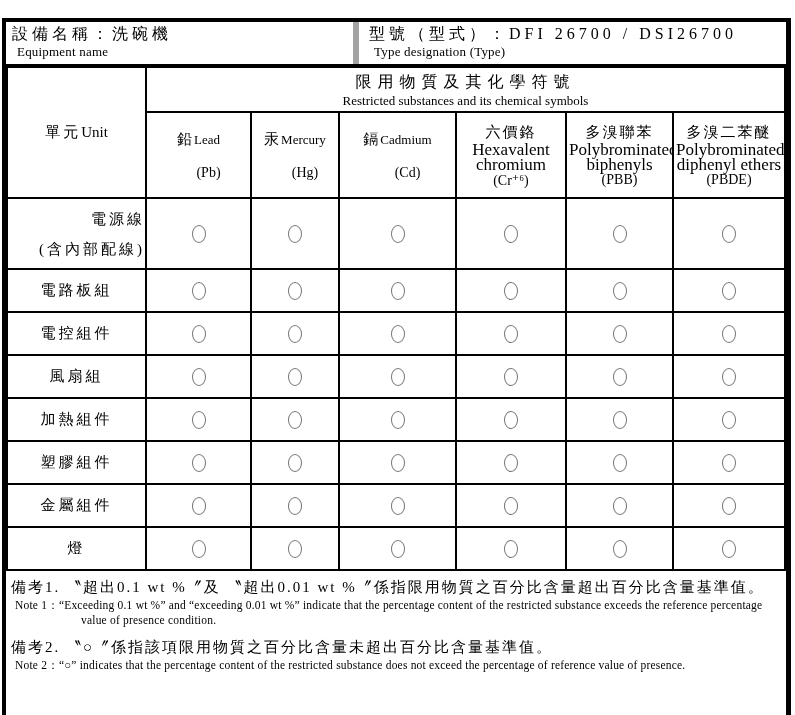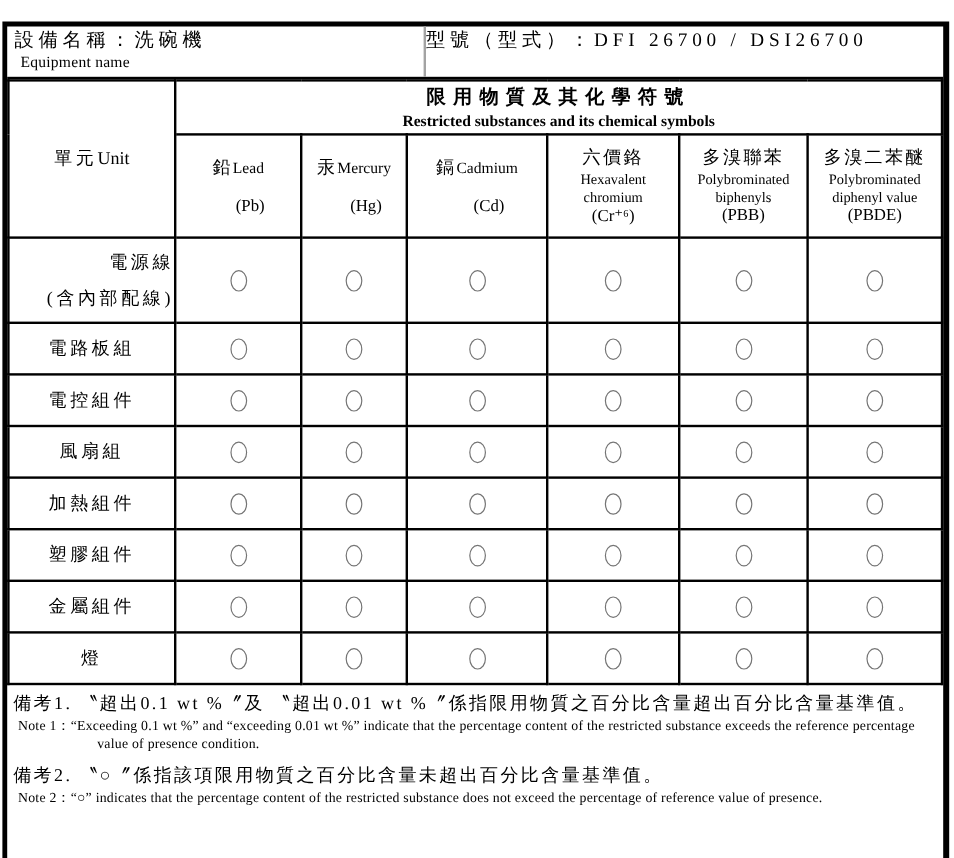--- a/index.html
+++ b/index.html
@@ -5,36 +5,36 @@
   html,body{margin:0;padding:0;background:#fff;}
   body{width:795px;height:715px;position:relative;color:#000;
        font-family:"Liberation Serif","DejaVu Serif",serif;}
   .doc{position:absolute;left:2px;top:18px;width:789px;height:707px;
        box-sizing:border-box;background:#fff;
        border:4px solid #000;border-bottom-width:7px;border-right-width:5px;}
   
   .toprow{display:flex;height:42px;border-bottom:2px solid #000;}
   .topcell{box-sizing:border-box;padding-top:2px;}
   .top-left{width:347px;padding-left:6px;}
-  .top-right{flex:1;border-left:2px solid #a3a3a3;}
+  .top-right{flex:1;border-left:6px solid #a3a3a3;padding-left:10px;}
   .top-zh{font-size:16px;letter-spacing:4px;line-height:20px;white-space:nowrap;}
   .top-en{font-size:13px;line-height:15px;padding-left:5px;letter-spacing:0.2px;}
   
   table.main{border-collapse:collapse;table-layout:fixed;width:100%;}
   .main td{border:2px solid #000;text-align:center;vertical-align:middle;padding:0;overflow:hidden;}
   td.unit-cell{font-size:15px;}
   .unit-zh{letter-spacing:3px;}
-  tr.hrow1 td.subst{height:43px;font-weight:bold;}
+  tr.hrow1 td.subst{height:43px;}
   .subst-zh{font-size:16px;letter-spacing:6px;line-height:22px;}
   .subst-en{font-size:13px;line-height:15px;}
   tr.hrow2 td{height:84px;font-size:13px;margin-left:32px;}
   .col-zh{font-size:15px;letter-spacing:2px;}
   .col-en{font-size:13px;}
   .col-zh-block{font-size:15px;letter-spacing:2px;line-height:20px;}
-  .col-en-block{font-size:12px;line-height:15px;padding:0 2px;}
+  .col-en-block{font-size:17px;line-height:15px;padding:0 2px;}
   .col-sym{font-size:14px;}
   .sym-gap{margin-top:16px;padding-left:20px;}
   tr.datarow td{height:41px;}
   tr.datarow.first td{height:69px;}
   td.row-label{font-size:15px;letter-spacing:3px;}
   tr.first td.row-label .label-line{line-height:30px;text-align:right;}
   .circle{display:inline-block;width:12px;height:16px;border:1px solid #757575;
           border-radius:50%;vertical-align:middle;background:#fff;}
   
   .notes{padding:6px 10px 0 5px;}
@@ -49,20 +49,21 @@
 
 <div class="doc">
 
   <div class="toprow">
     <div class="topcell top-left">
       <div class="top-zh">設備名稱：洗碗機</div>
       <div class="top-en">Equipment name</div>
     </div>
     <div class="topcell top-right">
       <div class="top-zh">型號（型式）：DFI 26700 / DSI26700</div>
+      <div class="top-en">Type designation (Type)</div>
     </div>
   </div>
 
   <table class="main">
     <colgroup>
       <col style="width:139px">
         <col style="width:105px">
         <col style="width:88px">
       <col style="width:117px">
         <col style="width:110px">
@@ -97,21 +98,21 @@
             <div class="col-en-block">Hexavalent chromium</div>
             <div class="col-sym">(Cr⁺⁶)</div>
           </td>
           <td>
             <div class="col-zh-block">多溴聯苯</div>
             <div class="col-en-block">Polybrominated biphenyls</div>
             <div class="col-sym">(PBB)</div>
           </td>
           <td>
             <div class="col-zh-block">多溴二苯醚</div>
-            <div class="col-en-block">Polybrominated diphenyl value</div>
+            <div class="col-en-block">Polybrominated diphenyl ethers</div>
             <div class="col-sym">(PBDE)</div>
           </td>
         </tr>
     <tr class="datarow first">
           <td class="row-label">
             <div class="label-line">電源線</div>
             <div class="label-line">(含內部配線)</div>
           </td>
           <td class="mark-cell"><span class="circle" aria-label="○"></span></td>
           <td class="mark-cell"><span class="circle" aria-label="○"></span></td>

